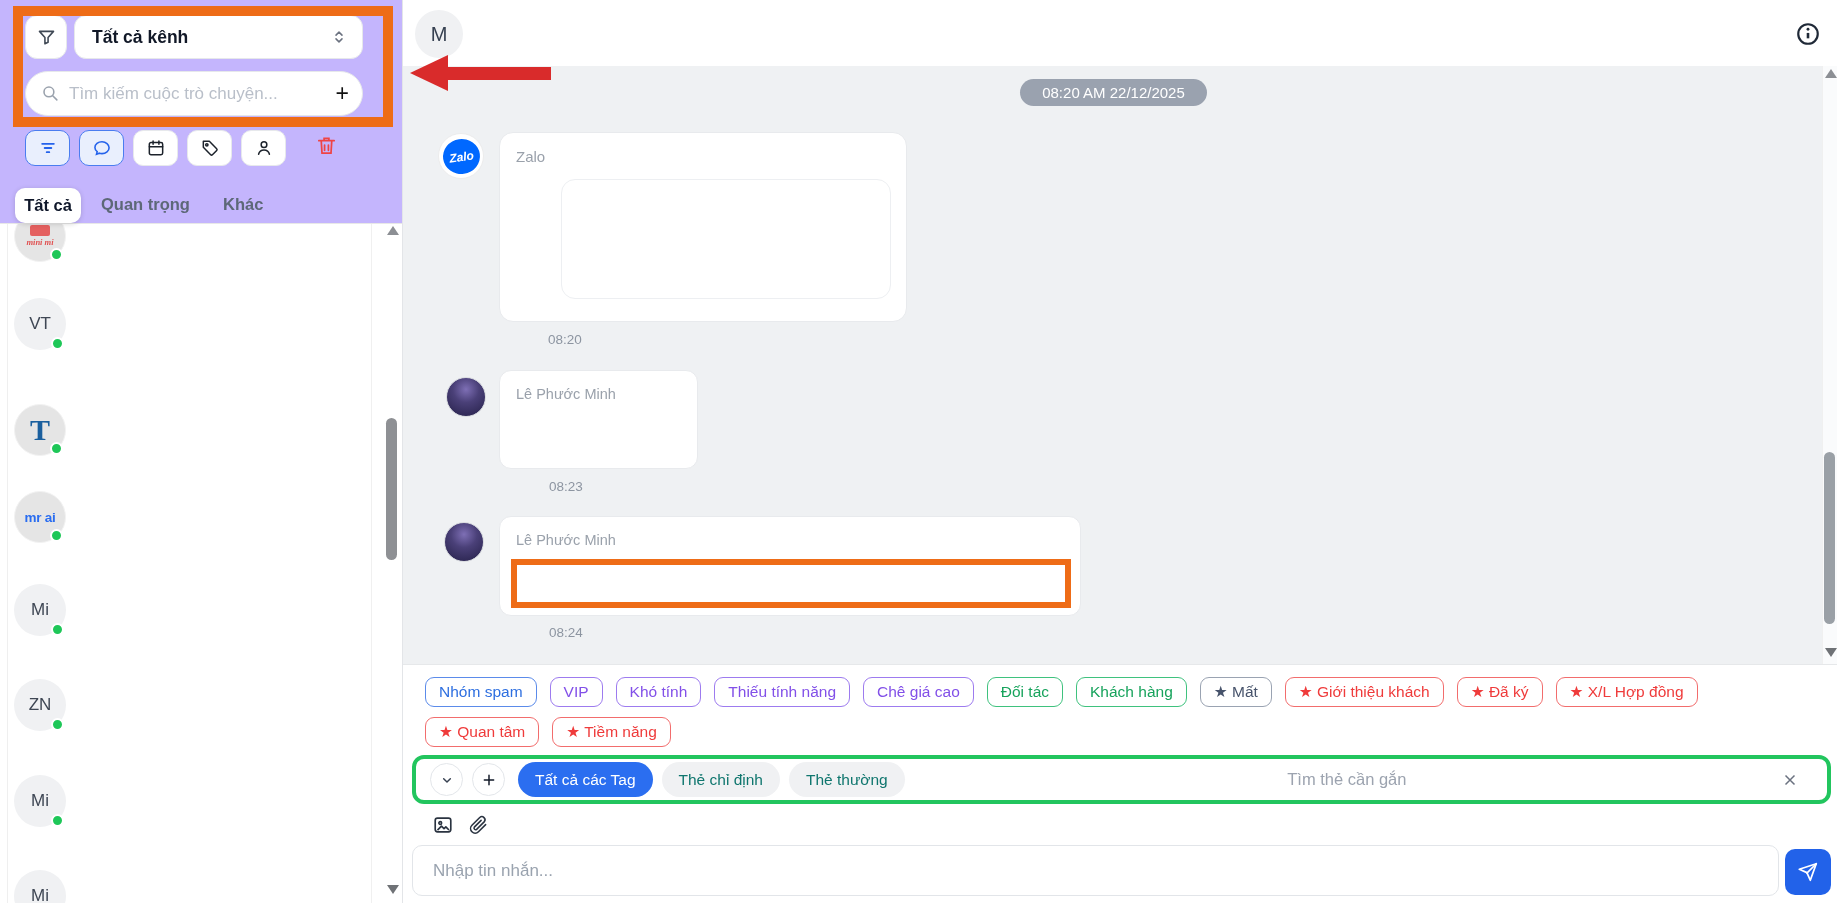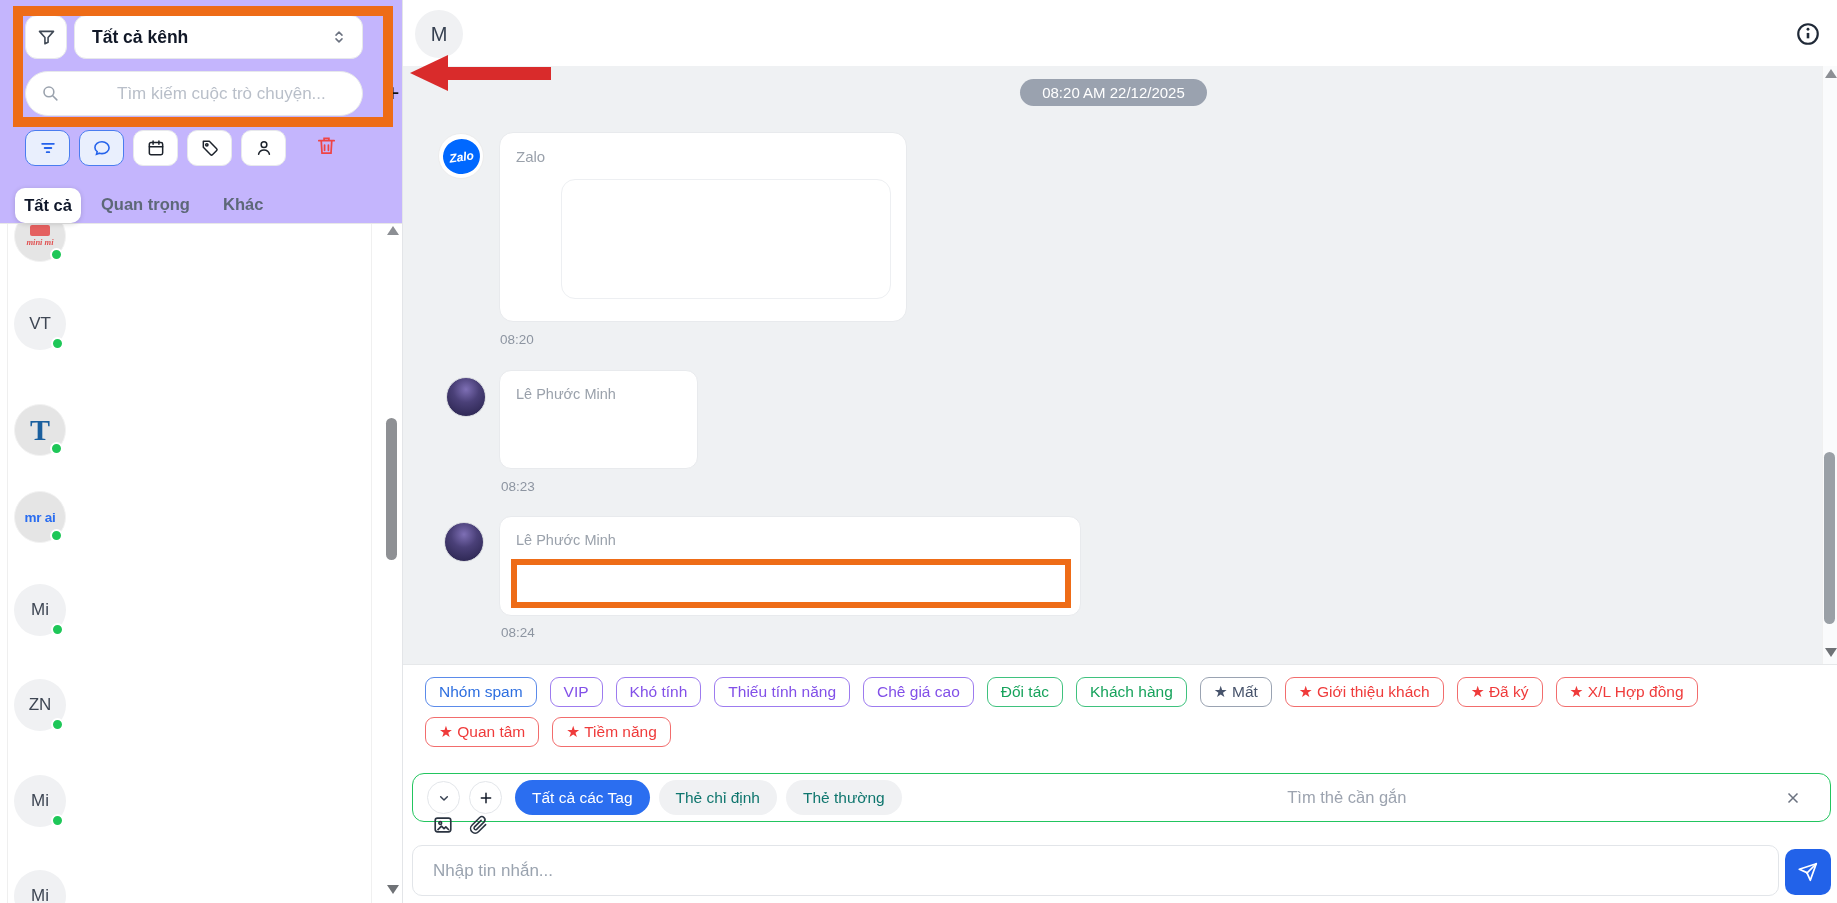--- a/index.html
+++ b/index.html
@@ -11,21 +11,21 @@
 
   
   .sidebar { left:0; top:0; width:403px; height:903px; background:#fff; border-right:1px solid #e3e5e8; }
   .sb-leftline { left:7px; top:0; width:1px; height:903px; background:#efefef; }
   .sb-innerline { left:371px; top:224px; width:1px; height:679px; background:#f0f0f0; }
   .sb-top { left:0; top:0; width:402px; height:224px; background:#c4b5fd; border-bottom:1px solid #e8e8e8; z-index:5; }
 
   .btn-funnel { left:25px; top:15px; width:42px; height:44px; border:1px solid #e6e8eb; border-radius:12px; background:#fff; display:flex; align-items:center; justify-content:center; }
   .dd-channel { left:74px; top:15px; width:289px; height:44px; border:1px solid #e6e8eb; border-radius:12px; background:#fff; display:flex; align-items:center; padding:0 14px 0 17px; }
   .dd-channel .lbl { font-size:17.5px; font-weight:bold; color:#111827; flex:1; }
-  .searchbox { left:25px; top:71px; width:338px; height:45px; border:1px solid #e6e8eb; border-radius:23px; background:#fff; display:flex; align-items:center; padding:0 13px 0 15px;gap:48px; }
+  .searchbox { left:25px; top:71px; width:338px; height:45px; border:1px solid #e6e8eb; border-radius:23px; background:#fff; display:flex; align-items:center; padding:0 13px 0 15px; }
   .searchbox input { border:none; outline:none; flex:1; font-size:17px; color:#333; margin-left:9px; font-family:inherit; background:transparent; }
   .searchbox input::placeholder { color:#b9bfc9; }
   .plusglyph { font-size:23px; color:#111; font-weight:400; line-height:1; }
 
   .iconpill { top:130px; width:45px; height:36px; border-radius:10px; border:1px solid #e7e9ec; background:#fff; display:flex; align-items:center; justify-content:center; }
   .iconpill.active { background:#e9effd; border-color:#4a7df0; }
 
   .tab-all { left:15px; top:188px; width:66px; height:35px; background:#fff; border-radius:10px; box-shadow:0 1px 5px rgba(0,0,0,.16); display:flex; align-items:center; justify-content:center; font-size:16.5px; font-weight:bold; color:#0f172a; }
   .tab-txt { top:195px; font-size:16.5px; font-weight:600; color:#5d6878; }
 
@@ -44,21 +44,21 @@
 
   
   .main { left:403px; top:0; width:1434px; height:903px; background:#fff; }
   .chatbg { left:0; top:66px; width:1419px; height:598px; background:#eff1f3; }
   .m-avatar { left:12px; top:10px; width:48px; height:48px; border-radius:50%; background:#f0f1f3; display:flex; align-items:center; justify-content:center; font-size:20px; color:#374151; }
   .info-btn { left:1392px; top:21px; width:26px; height:26px; }
   .datepill { left:617px; top:79px; width:187px; height:27px; border-radius:14px; background:#9aa2af; color:#fff; font-size:15px; display:flex; align-items:center; justify-content:center; }
 
   .card { background:#fff; border:1px solid #e8eaed; border-radius:14px; }
   .sender { position:absolute; left:16px; top:15px; font-size:14.5px; color:#9aa1ab; }
-  .msgtime { font-size:13.5px; color:#8d95a1; }
+  .msgtime { font-size:13.5px; color:#8d95a1;margin-left:48px; }
   .innerbox { position:absolute; left:61px; top:46px; width:330px; height:120px; border:1px solid #edeff2; border-radius:14px; }
   .msgtext { position:absolute; left:22px; top:47px; font-size:17.5px; color:#0b0f14; white-space:nowrap; }
 
   .zalo-av { left:35px; top:133px; width:46px; height:46px; border-radius:50%; background:#fff; border:1px solid #ececec; display:flex; align-items:center; justify-content:center; }
   .zalo-inner { width:37px; height:35px; border-radius:50%; background:#0068ff; color:#fff; font-size:12px; font-weight:bold; font-style:italic; display:flex; align-items:center; justify-content:center; transform:rotate(-8deg); }
   .photo-av { width:40px; height:40px; border-radius:50%; background:radial-gradient(circle at 50% 30%, #7e6fb5 0%, #4a4078 40%, #241f47 100%); border:1px solid #d9dce0; }
 
   
   .hl-box { border:10px solid #ee6c17; z-index:50; pointer-events:none; }
   .hl-box-msg { border:6px solid #ee6c17; z-index:40; pointer-events:none; }
@@ -72,21 +72,21 @@
   
   .bottom { left:0; top:664px; width:1434px; height:239px; background:#fff; border-top:1px solid #e6e8ea; }
   .tagrow { position:absolute; left:22px; display:flex; gap:13px; }
   .tag { height:30px; display:flex; align-items:center; padding:0 13px; border-radius:9px; border:1.5px solid; font-size:15.5px; white-space:nowrap; background:#fff; }
   .tc-blue { color:#2e6fe0; border-color:#5b8bea; }
   .tc-purple { color:#8250e8; border-color:#9d7bef; }
   .tc-green { color:#17a35c; border-color:#3fc27e; }
   .tc-slate { color:#47536b; border-color:#9aa3b2; }
   .tc-red { color:#ef3b3b; border-color:#f26d6d; }
 
-  .tagbar { left:9px; top:108px; width:1419px; height:49px; border:1px solid #22c55e; border-radius:12px; background:#fff; display:flex; align-items:center; padding:0 28px 0 14px; gap:9px; }
+  .tagbar { left:9px; top:90px; width:1419px; height:49px; border:4px solid #22c55e; border-radius:12px; background:#fff; display:flex; align-items:center; padding:0 28px 0 14px; gap:9px; }
   .circ-btn { width:33px; height:33px; border-radius:50%; border:1px solid #e3e6ea; background:#fff; display:flex; align-items:center; justify-content:center; flex:none; }
   .pill { height:35px; display:flex; align-items:center; padding:0 17px; border-radius:18px; font-size:15.5px; flex:none; }
   .pill.blue { background:#2b6ef0; color:#fff; margin-left:4px; }
   .pill.gray { background:#f0f1f3; color:#0f766e; }
   .tagbar input { border:none; outline:none; flex:1; font-size:16.5px; color:#333; margin-left:8px; font-family:inherit; background:transparent;text-align:center; }
   .tagbar input::placeholder { color:#9ca3af; }
 
   .attach-row { position:absolute; left:29px; top:149px; display:flex; gap:13px; }
   .composer { left:9px; top:180px; width:1367px; height:51px; border:1px solid #e2e5e9; border-radius:10px; background:#fff; display:flex; align-items:center; padding:0 20px; }
   .composer input { border:none; outline:none; width:100%; font-size:17px; color:#333; font-family:inherit; background:transparent; }

